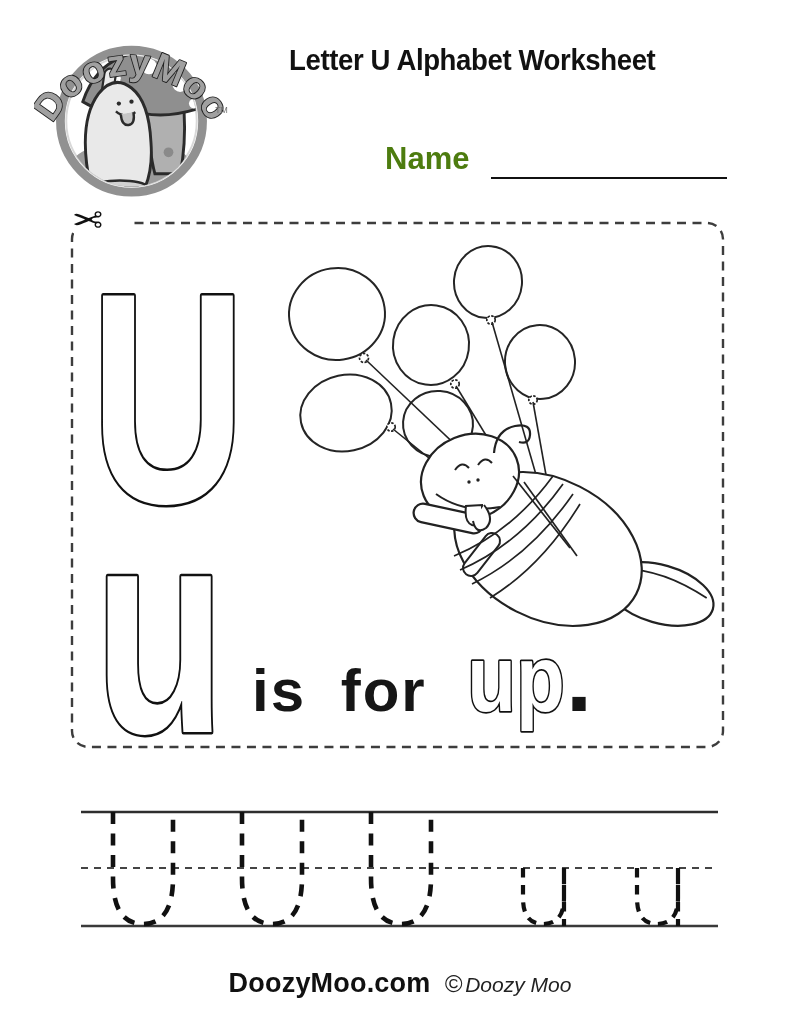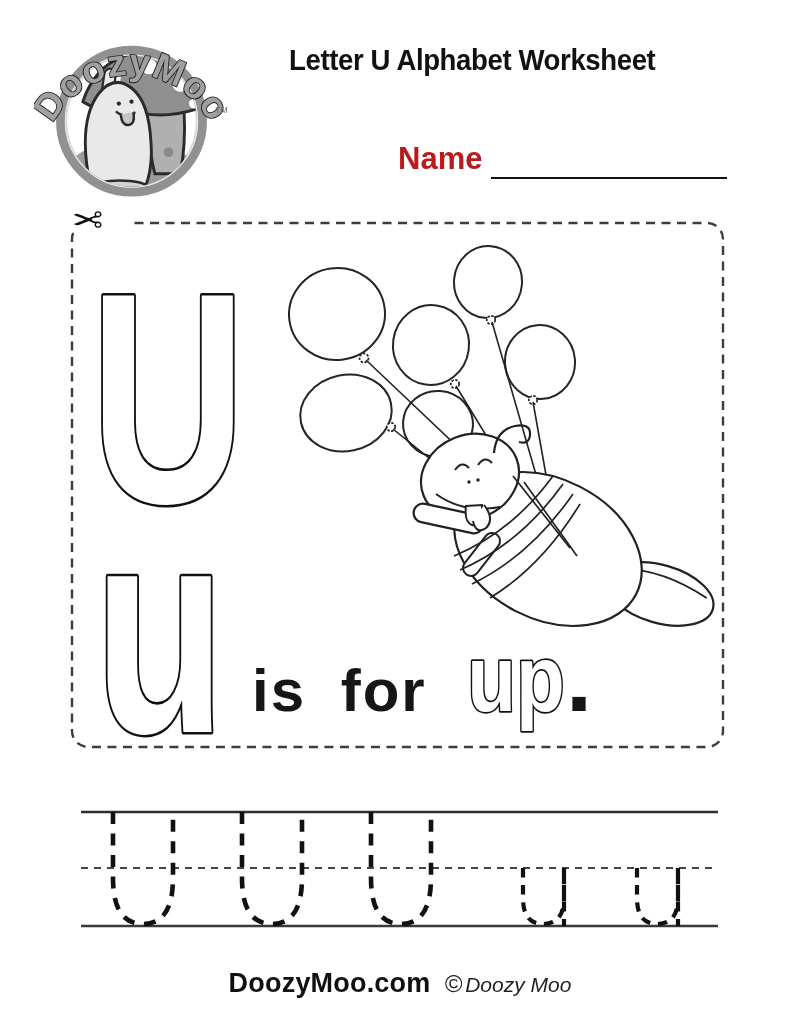--- a/index.html
+++ b/index.html
@@ -6,21 +6,21 @@
   .page{
     position:relative;width:800px;height:1035px;background:#fff;overflow:hidden;
     font-family:"Liberation Sans",sans-serif;color:#1a1a1a;
   }
   .abs{position:absolute;}
   .page-title{
     left:268px;top:44px;width:430px;text-align:center;
     font-size:29px;font-weight:700;letter-spacing:-0.4px;color:#111;
     transform:scaleX(0.95);transform-origin:left;
   }
-  .name-row-label{left:398px;top:141px;font-size:31px;font-weight:700;color:#b91c1c;}
+  .name-row-label{left:385px;top:141px;font-size:31px;font-weight:700;color:#4d7c0f;}
   .name-line{left:491px;top:177px;width:236px;height:0;border-top:2.2px solid #111;}
   .scissors{
     left:72px;top:202px;font-size:37px;color:#111;line-height:1;
     transform:scaleX(-1);transform-origin:center;
     font-family:"DejaVu Sans",sans-serif;
   }
   .logo-wrap{left:34px;top:14px;width:195px;height:185px;}
   .footer{
     left:0;top:968px;width:800px;display:flex;justify-content:center;align-items:baseline;gap:14px;
   }

